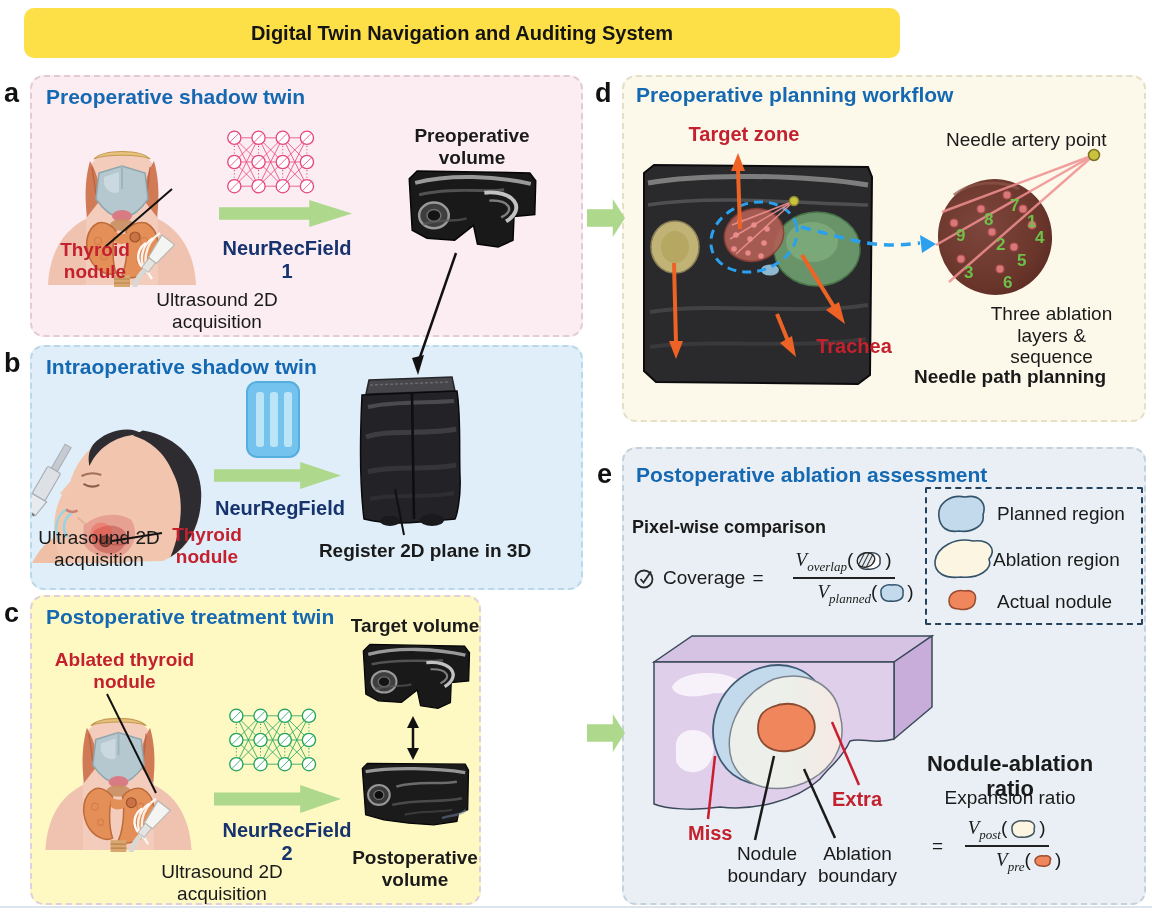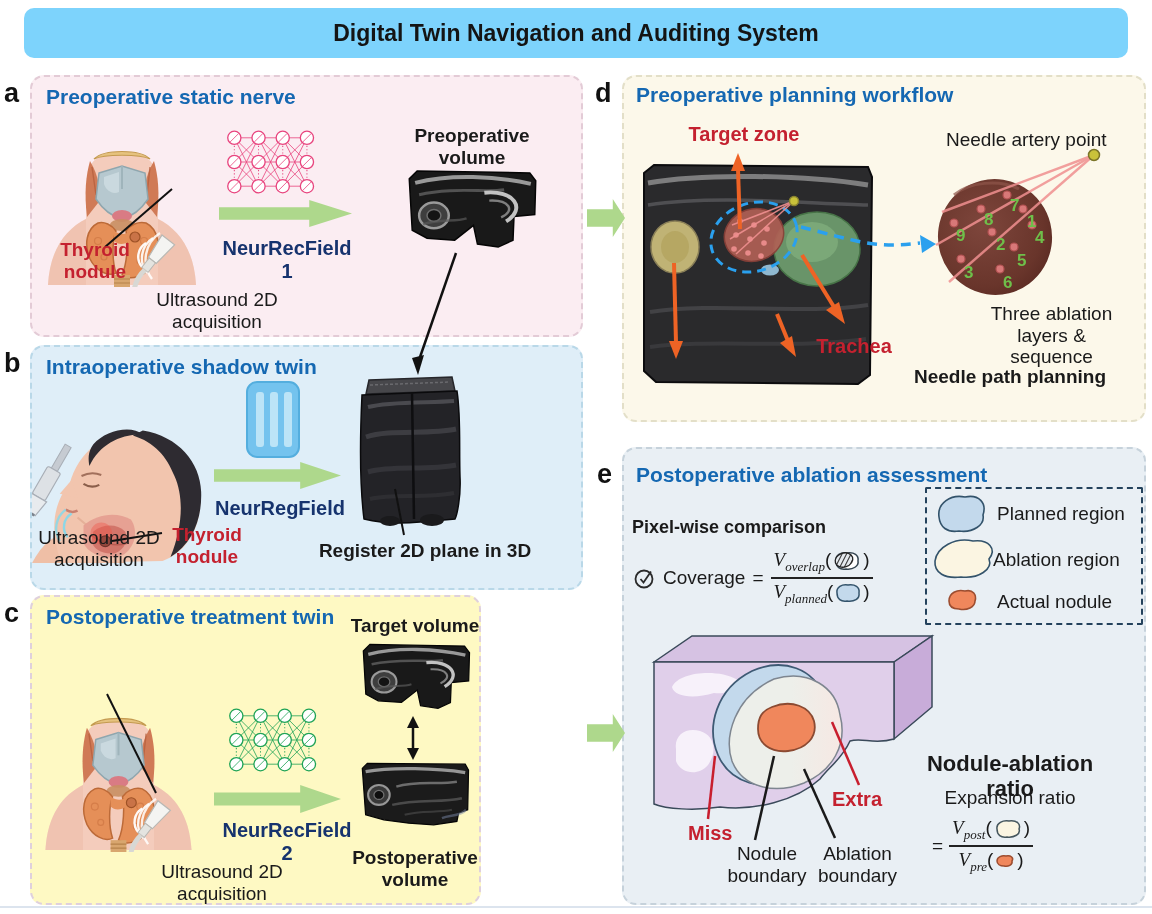--- a/index.html
+++ b/index.html
@@ -1,38 +1,38 @@
 <!DOCTYPE html>
 <html><head>
 <meta charset="utf-8">
 <style>
   html,body{margin:0;padding:0;background:#fff;}
   .stage{position:relative;width:1152px;height:914px;background:#ffffff;overflow:hidden;
          font-family:"Liberation Sans",sans-serif;color:#1a1a1a;}
   .abs{position:absolute;}
-  .banner{left:24px;top:8px;width:1104px;height:50px;background:#7dd3fc;border-radius:10px;
-          display:flex;align-items:center;justify-content:center;font-size:23px;font-weight:bold;color:#141414;}
+  .banner{left:24px;top:8px;width:876px;height:50px;background:#fde047;border-radius:10px;
+          display:flex;align-items:center;justify-content:center;font-size:20px;font-weight:bold;color:#141414;}
   .panel{position:absolute;border:2px dashed #ccc;border-radius:14px;box-sizing:border-box;}
   .panel-a{left:30px;top:75px;width:553px;height:262px;background:#FBEDF2;border-color:#E3CBD6;}
   .panel-b{left:30px;top:345px;width:553px;height:245px;background:#DFEEF8;border-color:#B9D8E8;}
   .panel-c{left:30px;top:595px;width:451px;height:310px;background:#fef9c3;border-color:#DFD0DC;}
   .panel-d{left:622px;top:75px;width:524px;height:347px;background:#FCF8EA;border-color:#E3DFC8;}
   .panel-e{left:622px;top:447px;width:524px;height:458px;background:#E9EFF4;border-color:#C6D2DB;}
   .letter{position:absolute;font-size:27px;font-weight:bold;color:#111;z-index:6;line-height:1;}
   .heading{position:absolute;font-size:21px;font-weight:bold;color:#1568B2;white-space:nowrap;z-index:5;}
   .lbl{position:absolute;font-size:19px;line-height:1.14;color:#1a1a1a;z-index:5;}
   .ctr{text-align:center;}
   .b{font-weight:bold;}
   .red{color:#C4212F;font-weight:bold;}
   .navy{color:#16336E;font-weight:bold;font-size:20px;}
   .gfx{position:absolute;left:0;top:0;z-index:1;pointer-events:none;}
   .seq{position:absolute;font-size:17px;font-weight:bold;color:#6FBF4A;z-index:5;line-height:1;}
   .frac{display:inline-flex;flex-direction:column;align-items:center;vertical-align:middle;}
   .frac .num{padding:0 3px 2px;border-bottom:2px solid #222;}
-  .frac .den{padding:2px 3px 0;}
+  .frac .den{padding:2px 3px 0;margin-left:44px;}
   .var{font-family:"Liberation Serif",serif;font-style:italic;font-size:19px;}
   .var sub{font-size:13px;font-style:italic;}
   .fx{font-size:19px;color:#1a1a1a;}
   .legendbox{position:absolute;border:2px dashed #24425C;background:transparent;z-index:4;}
   .blob-ico{vertical-align:middle;}
   .divider{position:absolute;left:0;top:906px;width:1152px;height:2px;background:#DCE4EE;}
 </style>
 </head>
 <body>
 
@@ -151,21 +151,21 @@
     <span>Digital Twin Navigation and Auditing System</span>
   </div>
 
   <div class="letter" style="left:4px;top:80px;">a</div>
   <div class="letter" style="left:4px;top:350px;">b</div>
   <div class="letter" style="left:4px;top:600px;">c</div>
   <div class="letter" style="left:595px;top:80px;">d</div>
   <div class="letter" style="left:597px;top:461px;">e</div>
 
   <div class="panel panel-a">
-    <div class="heading" style="left:14px;top:8px;">Preoperative static nerve</div>
+    <div class="heading" style="left:14px;top:8px;">Preoperative shadow twin</div>
     <svg class="gfx" width="553" height="262">
       <use href="#neckpic" x="10" y="60" width="160" height="150"></use>
       <line x1="73" y1="170" x2="140" y2="112" stroke="#111" stroke-width="2"></line>
       <use href="#nn" x="195" y="52" width="88" height="66" style="color:#E8447E"></use>
       <use href="#barrow" x="187" y="123" width="133" height="27"></use>
       <use href="#us-volume" x="373" y="92" width="134" height="84"></use>
     </svg>
     <div class="lbl red ctr" style="left:13px;top:162px;width:100px;">Thyroid nodule</div>
     <div class="lbl ctr" style="left:100px;top:212px;width:170px;">Ultrasound 2D acquisition</div>
     <div class="lbl navy ctr" style="left:185px;top:160px;width:140px;">NeurRecField 1</div>
@@ -212,20 +212,21 @@
       <use href="#nn" x="197" y="110" width="88" height="66" style="color:#1FA356"></use>
       <use href="#barrow" x="182" y="188" width="127" height="28"></use>
       <use href="#us-volume" x="328" y="42" width="112" height="78"></use>
       <use href="#us-volume-b" x="327" y="162" width="112" height="76"></use>
       <g>
         <line x1="381" y1="128" x2="381" y2="154" stroke="#111" stroke-width="2.5"></line>
         <polygon points="375,131 387,131 381,119" fill="#111"></polygon>
         <polygon points="375,151 387,151 381,163" fill="#111"></polygon>
       </g>
     </svg>
+    <div class="lbl red ctr" style="left:15px;top:52px;width:155px;">Ablated thyroid nodule</div>
     <div class="lbl ctr" style="left:105px;top:264px;width:170px;">Ultrasound 2D acquisition</div>
     <div class="lbl navy ctr" style="left:185px;top:222px;width:140px;">NeurRecField 2</div>
     <div class="lbl b ctr" style="left:313px;top:18px;width:140px;">Target volume</div>
     <div class="lbl b ctr" style="left:313px;top:250px;width:140px;">Postoperative volume</div>
   </div>
 
   <div class="panel panel-d">
     <div class="heading" style="left:12px;top:6px;">Preoperative planning workflow</div>
     <svg class="gfx" width="524" height="347">
 

